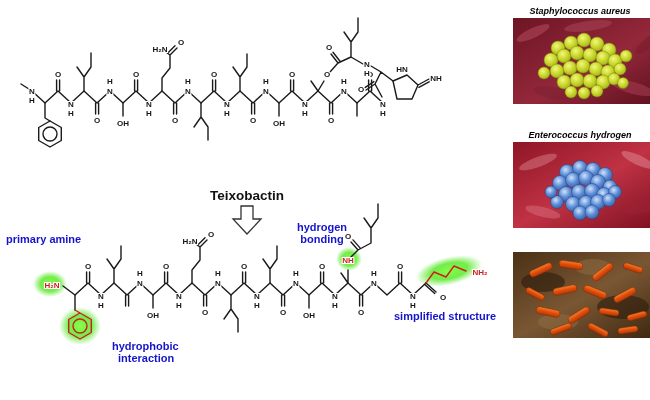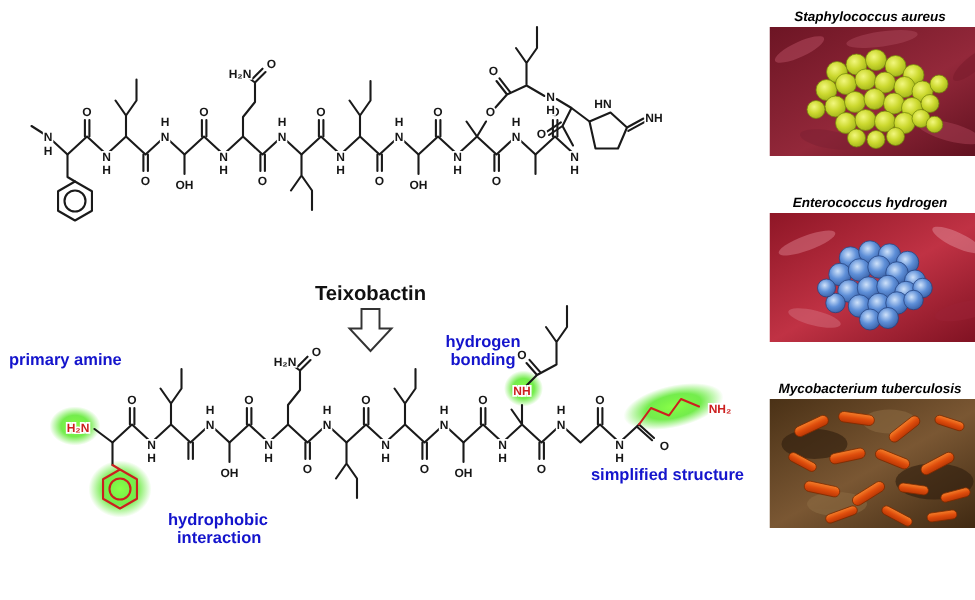--- a/index.html
+++ b/index.html
@@ -253,21 +253,20 @@
             <circle cx="96" cy="58" r="6.5"></circle>
           <circle cx="67" cy="71" r="7"></circle>
             <circle cx="79" cy="70" r="7"></circle>
           <circle cx="44" cy="60" r="6.5"></circle>
             <circle cx="38" cy="50" r="6"></circle>
         </g>
       </svg>
     </figure>
 
     <figure class="micro">
-      <figcaption>Mycobacterium tuberculosis</figcaption>
       <svg viewBox="0 0 150 86" preserveAspectRatio="none">
         <defs>
           <linearGradient id="bgBr" x1="0" y1="0" x2="1" y2="1">
             <stop offset="0%" stop-color="#4a3116"></stop>
               <stop offset="50%" stop-color="#7a5733"></stop>
               <stop offset="100%" stop-color="#3a250f"></stop>
           </linearGradient>
           <linearGradient id="rodO" x1="0" y1="0" x2="0" y2="1">
             <stop offset="0%" stop-color="#f57f2a"></stop>
               <stop offset="50%" stop-color="#df4d0c"></stop>

